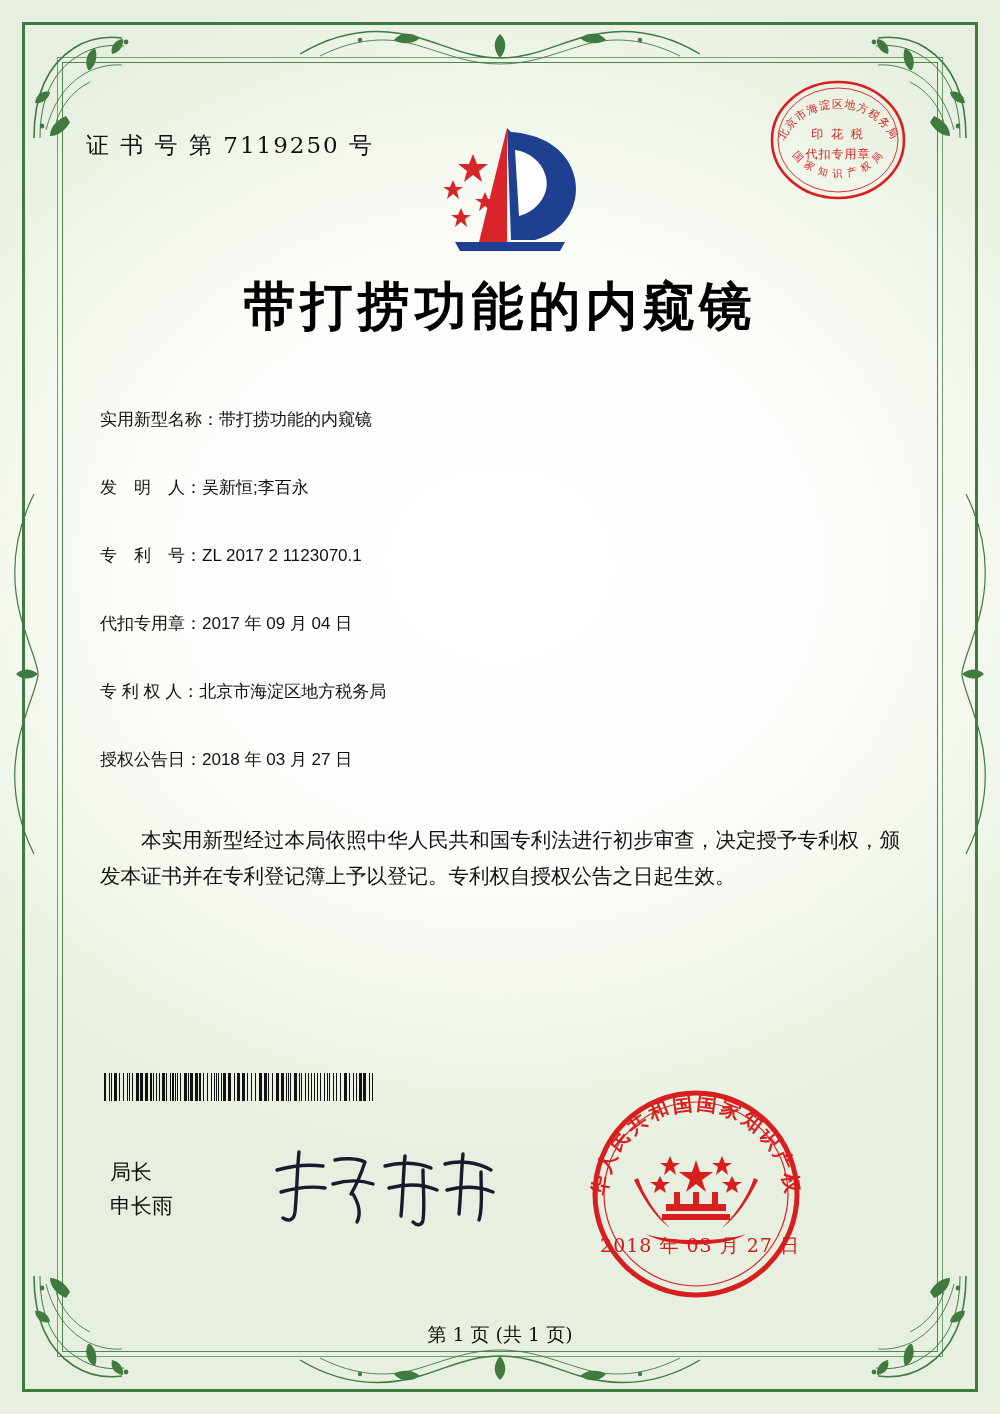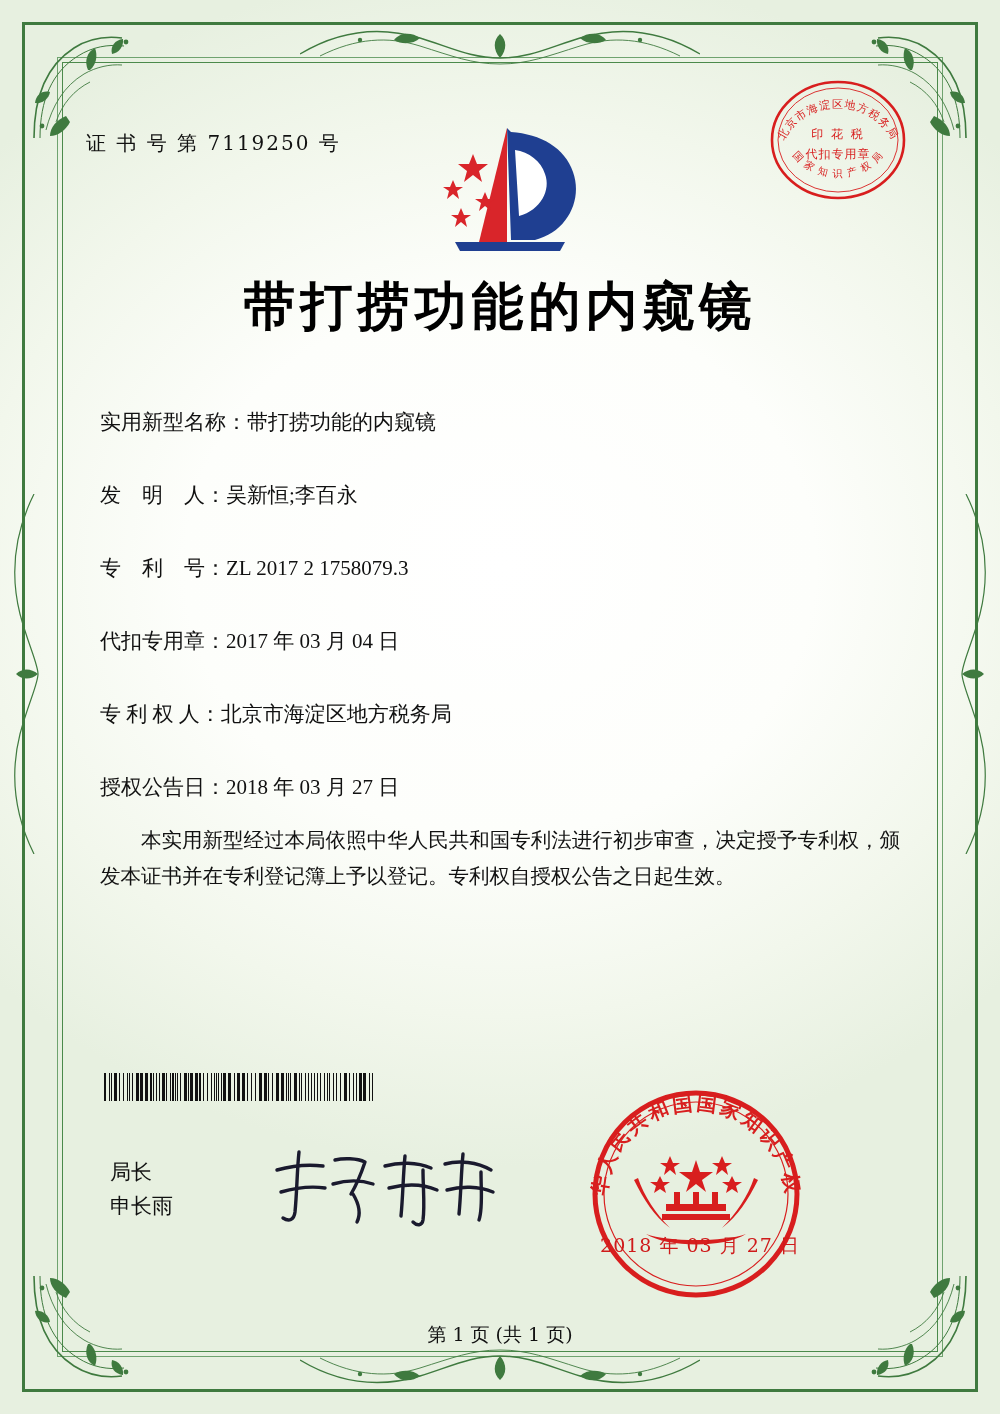--- a/index.html
+++ b/index.html
@@ -69,21 +69,21 @@
   .content {
     position: absolute;
     left: 0; top: 0;
     width: 1000px; height: 1414px;
   }
 
   .cert-no {
     position: absolute;
     left: 86px;
     top: 130px;
-    font-size: 20px;
+    font-size: 23px;
     letter-spacing: 2px;
     color: #111;
     font-family: "DejaVu Serif", "Liberation Serif", serif;
   }
 
   
   .logo {
     position: absolute;
     left: 415px;
     top: 120px;
@@ -112,25 +112,25 @@
     font-family: "DejaVu Serif", "Liberation Serif", serif;
   }
 
   .fields {
     position: absolute;
     left: 100px;
     top: 408px;
     width: 800px;
   }
   .field {
-    font-size: 21px;
+    font-size: 17px;
     color: #111;
     margin-bottom: 45px;
     white-space: nowrap;
-    font-family: Liberation Serif, serif;
+    font-family: Liberation Sans, sans-serif;
   }
   .field .flabel {
     display: inline;
   }
   .field .fvalue {
     display: inline;
   }
 
   .paras {
     position: absolute;
@@ -360,24 +360,24 @@
     <div class="title">带打捞功能的内窥镜</div>
 
     <div class="fields">
       <div class="field">
         <span class="flabel">实用新型名称：</span><span class="fvalue">带打捞功能的内窥镜</span>
       </div>
       <div class="field">
         <span class="flabel">发　明　人：</span><span class="fvalue">吴新恒;李百永</span>
       </div>
       <div class="field">
-        <span class="flabel">专　利　号：</span><span class="fvalue">ZL 2017 2 1758079.3</span>
+        <span class="flabel">专　利　号：</span><span class="fvalue">ZL 2017 2 1123070.1</span>
       </div>
       <div class="field">
-        <span class="flabel">代扣专用章：</span><span class="fvalue">2017 年 03 月 04 日</span>
+        <span class="flabel">代扣专用章：</span><span class="fvalue">2017 年 09 月 04 日</span>
       </div>
       <div class="field">
         <span class="flabel">专 利 权 人：</span><span class="fvalue">北京市海淀区地方税务局</span>
       </div>
       <div class="field">
         <span class="flabel">授权公告日：</span><span class="fvalue">2018 年 03 月 27 日</span>
       </div>
     </div>
 
     <div class="paras">

